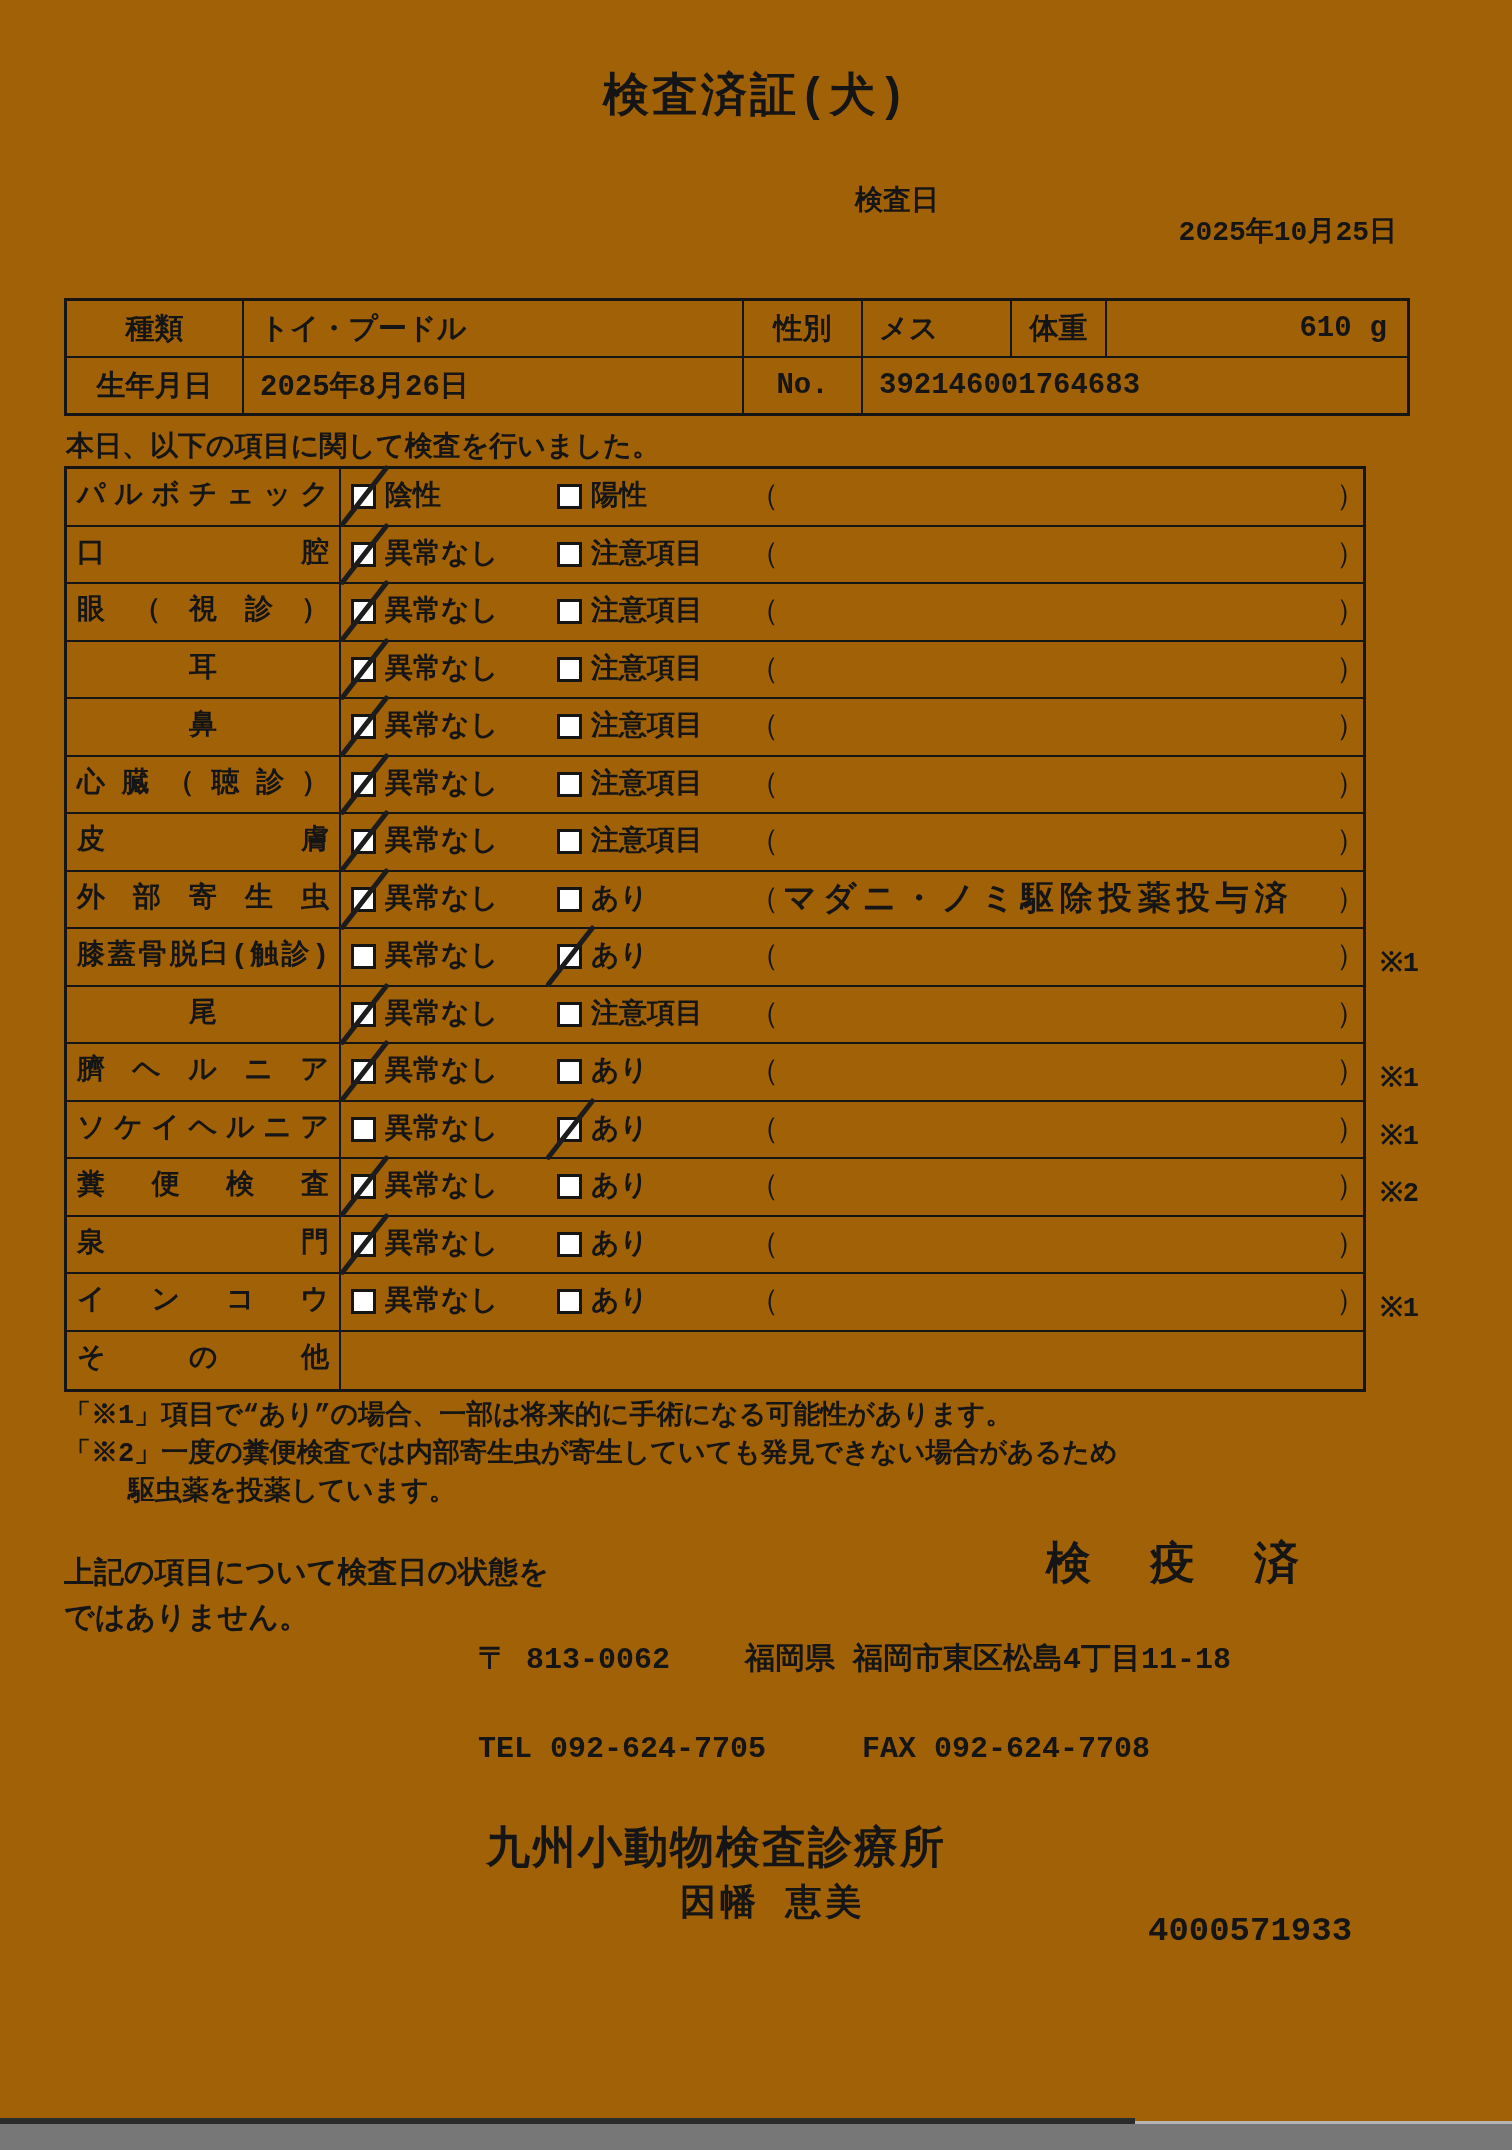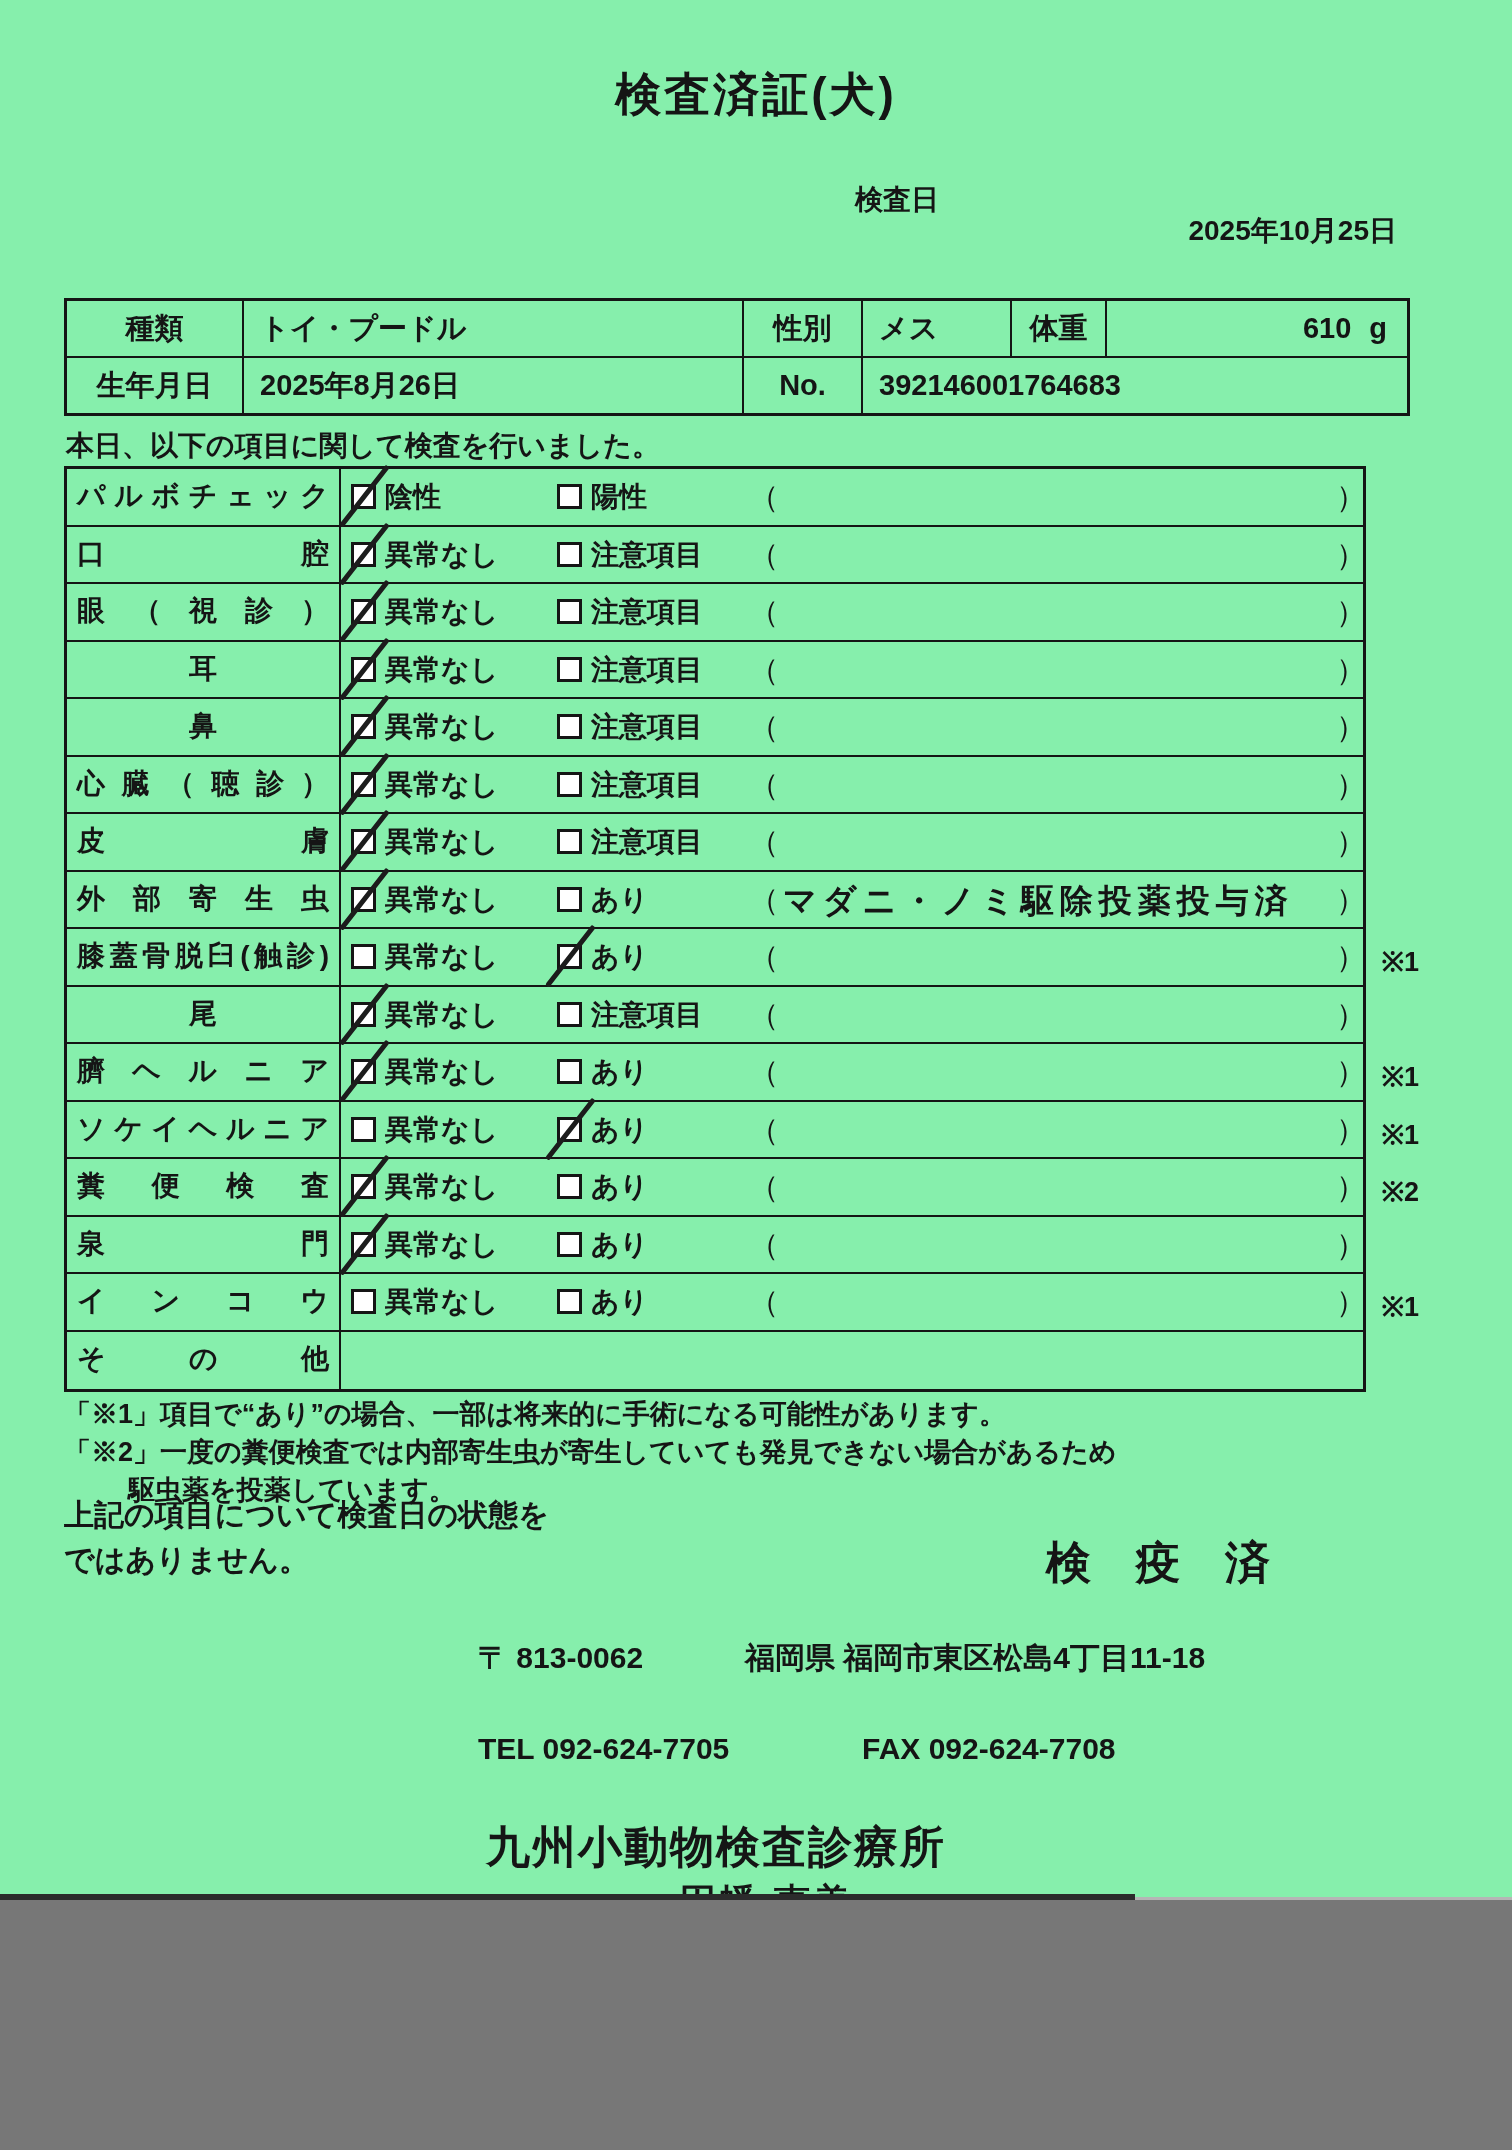--- a/index.html
+++ b/index.html
@@ -1,19 +1,19 @@
 <!DOCTYPE html>
 <html><head>
 <meta charset="utf-8">
 <style>
   html,body { margin:0; padding:0; background:#777; }
   .page {
-    position:relative; width:1512px; height:1900px; margin:0 auto;
-    background:#86efac; color:#151515; overflow:hidden;
-    font-family:Liberation Sans, sans-serif; font-weight:bold;
+    position:relative; width:1512px; height:2124px; margin:0 auto;
+    background:#a16207; color:#151515; overflow:hidden;
+    font-family:Liberation Mono, monospace; font-weight:bold;
   }
   .abs { position:absolute; white-space:nowrap; }
 
   
   .title { top:64px; left:0; width:100%; text-align:center; font-size:46px; letter-spacing:3px; }
   .insp-date-label { left:855px; top:181px; font-size:28px; }
   .insp-date-value { left:1145px; top:180px; width:252px; text-align:right; font-size:28px;margin-top:32px; }
 
   
   .htable { position:absolute; left:64px; border:3px solid #151515; box-sizing:border-box; display:flex; flex-direction:column; }
@@ -51,21 +51,21 @@
   .po { left:408px; } .pc { left:995px; }
   .ptext { position:absolute; left:442px; top:1px; line-height:56px; font-size:33px; letter-spacing:6px; }
   .slash { position:absolute; width:4.5px; height:76px; background:#1c1c1c; top:-11px; transform:rotate(38deg); border-radius:2px; }
   .slash.s1 { left:21px; } .slash.s2 { left:227px; }
   .mark { position:absolute; right:-56px; top:13px; font-size:27px; }
 
   
   .note1 { left:64px; top:1396px; font-size:27px; }
   .note2 { left:64px; top:1434px; font-size:27px; }
   .note3 { left:128px; top:1472px; font-size:27px; }
-  .disclaimer { left:64px; top:1492px; font-size:30px; line-height:45px; }
+  .disclaimer { left:64px; top:1552px; font-size:30px; line-height:45px; }
   .stamp { left:1046px; top:1533px; font-size:45px; letter-spacing:16px; }
 
   
   .postal   { left:478px; top:1638px; font-size:30px; }
   .cl-addr  { left:745px; top:1638px; font-size:30px; }
   .tel      { left:478px; top:1732px; font-size:30px; }
   .fax      { left:862px; top:1732px; font-size:30px; }
   .clinic   { left:486px; top:1818px; font-size:44px; letter-spacing:2px; }
   .person   { left:680px; top:1878px; font-size:36px; letter-spacing:4px; }
   .serial   { left:1148px; top:1912px; font-size:34px; }

